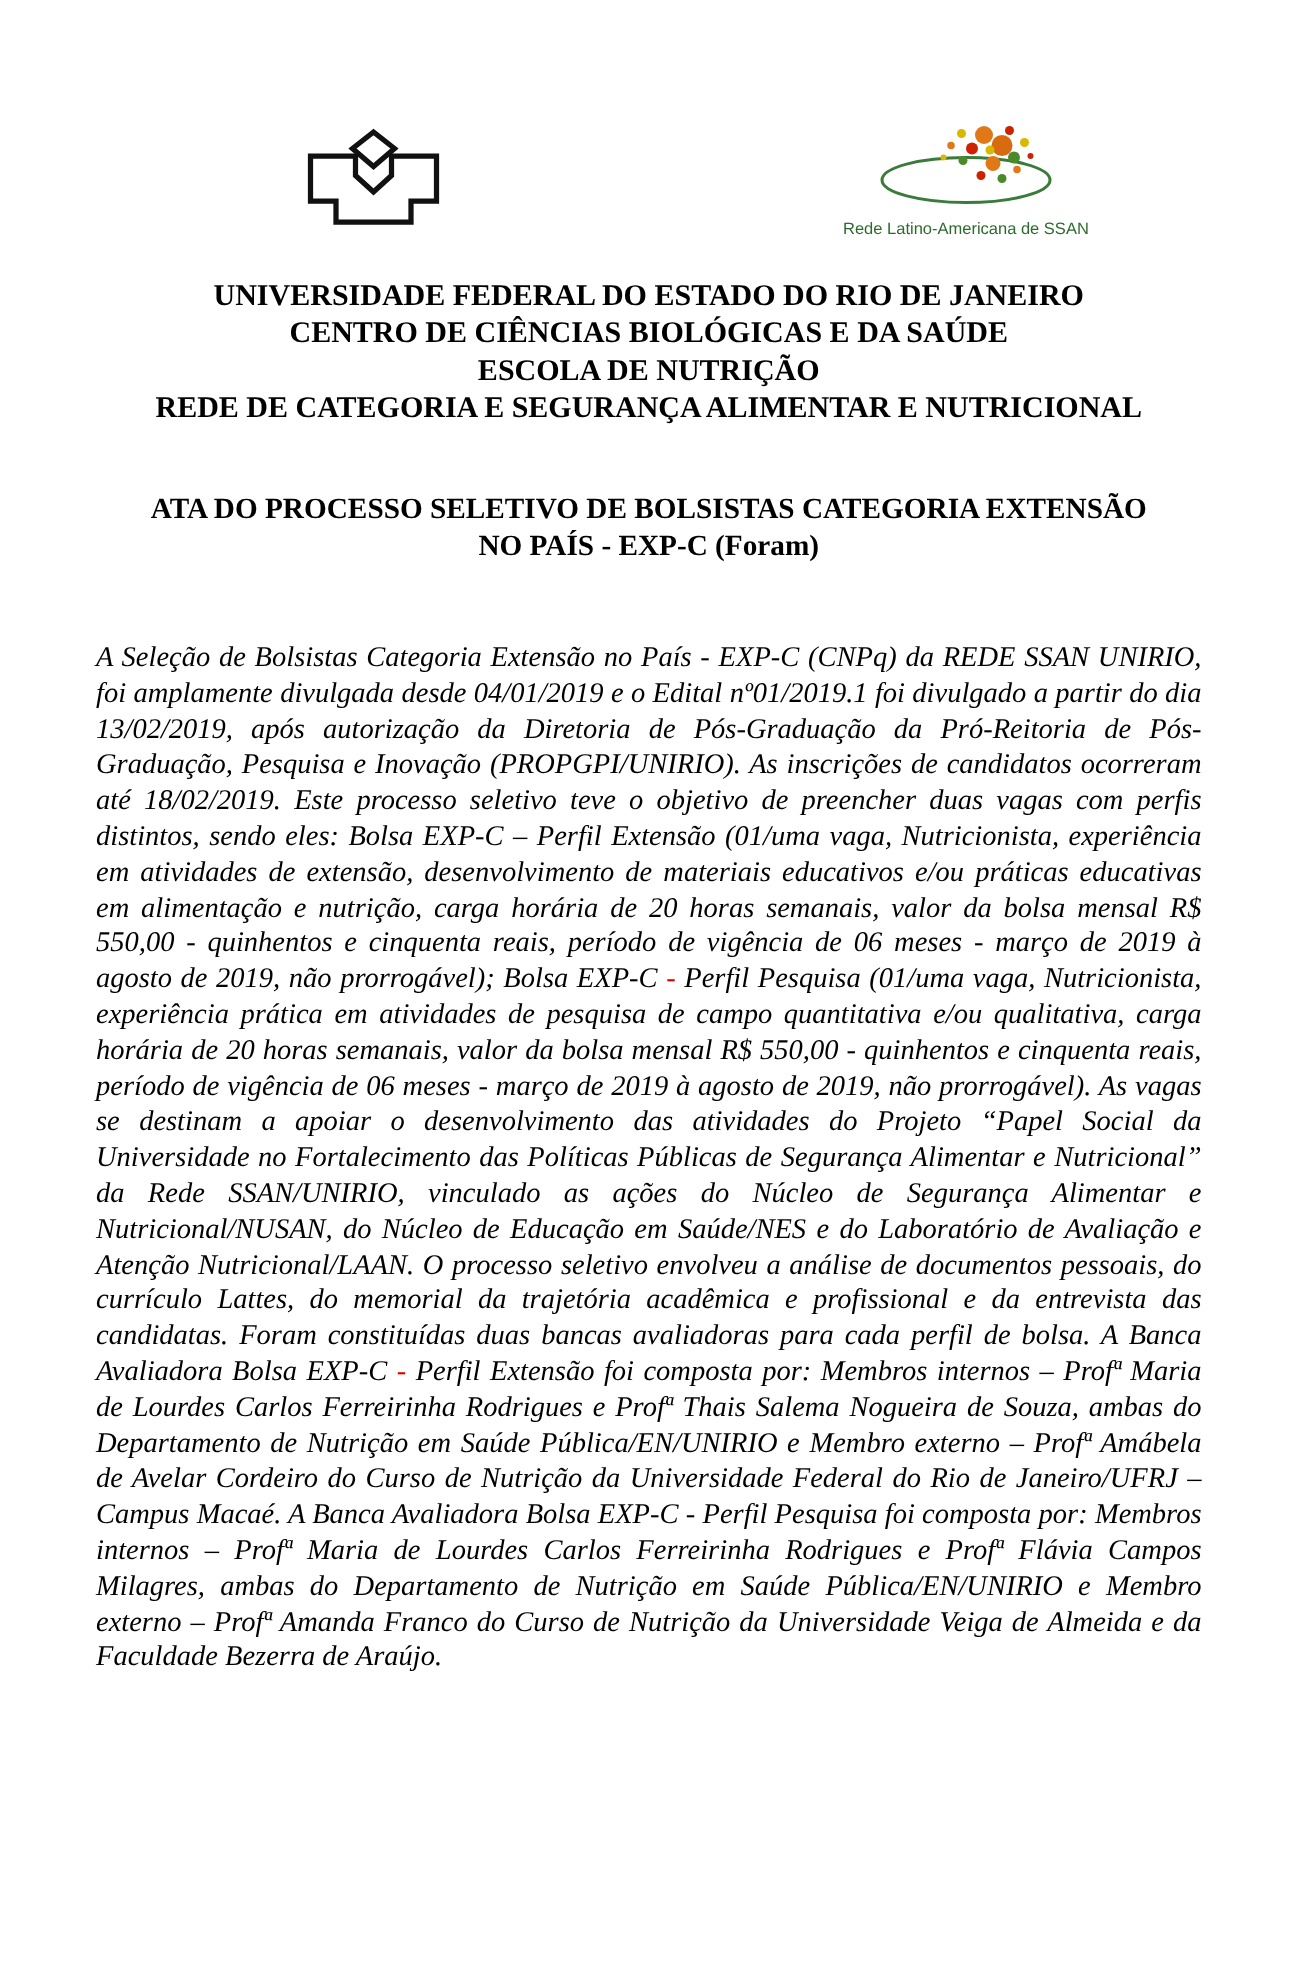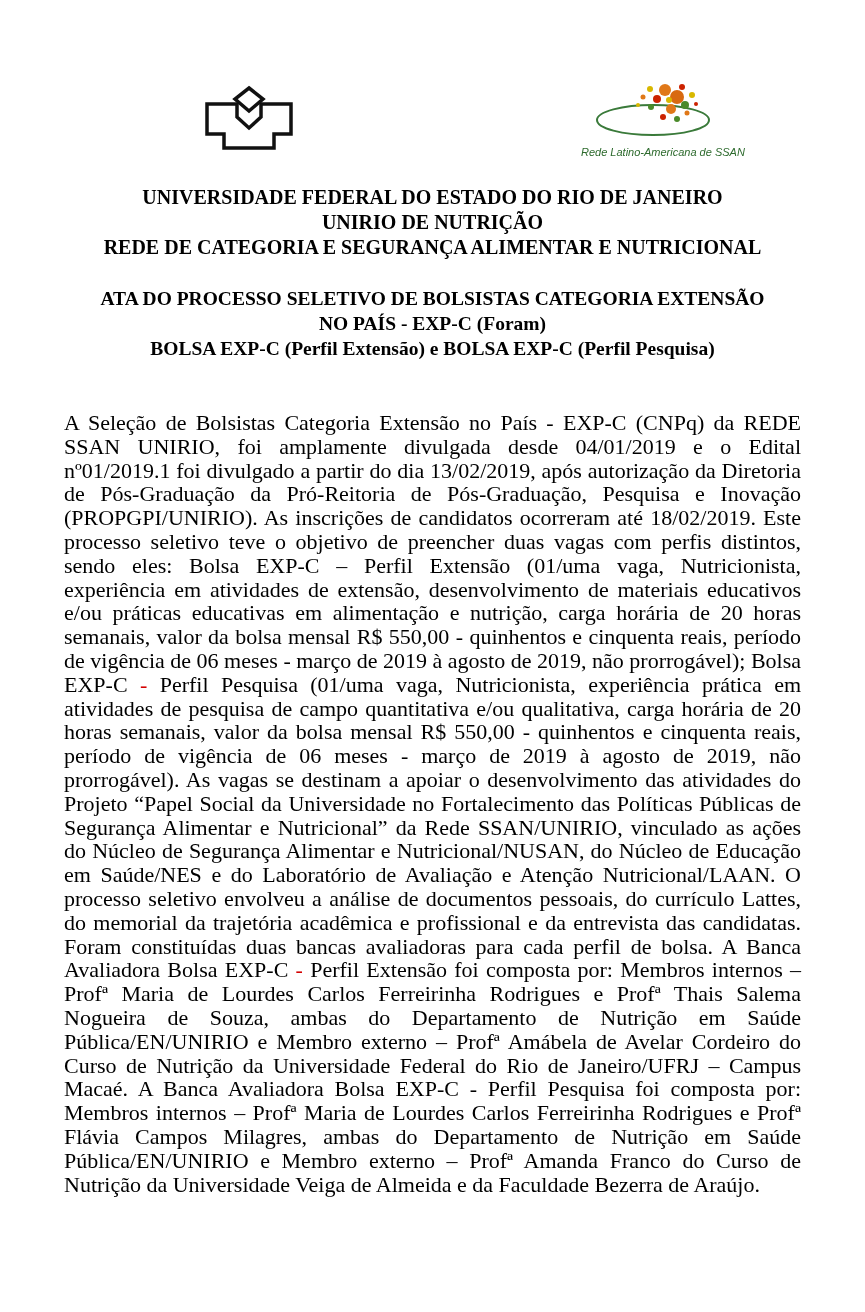--- a/index.html
+++ b/index.html
@@ -21,52 +21,52 @@
     position: relative;
     height: 175px;
   }
   .unirio-logo {
     position: absolute;
     left: 193px;
     top: 84px;
   }
   .ssan-logo {
     position: absolute;
-    left: 581px;
+    left: 562px;
     top: 78px;
     width: 160px;
-    text-align: left;
-    font-style: italic;
+    text-align: right;
   }
   .ssan-caption {
     margin-top: 2px;
     font-family: "Liberation Sans", sans-serif;
     font-size: 11px;
     color: #2d6a2d;
     white-space: nowrap;
   }
   .header-block {
     margin-top: 10px;
     text-align: center;
     font-weight: bold;
     font-size: 20px;
     line-height: 25px;
   }
   .title-block {
-    margin-top: 26px;
+    margin-top: 42px;
     text-align: center;
     font-weight: bold;
     font-size: 19.5px;
     line-height: 25px;
   }
   .body-paragraph {
     margin: 50px 64px 4px 64px;
     text-align: justify;
-    font-size: 22px;
+    font-size: 19px;
     line-height: 23.8px;
+    font-style: italic;
   }
 </style>
 </head>
 <body>
 
 <div class="page">
 
   <div class="logo-row">
 
     <div class="unirio-logo">
@@ -96,25 +96,25 @@
         <circle cx="115" cy="26" r="2" fill="#cc2200"></circle>
         <circle cx="57" cy="27" r="2" fill="#d8b800"></circle>
       </svg>
       <div class="ssan-caption">Rede Latino-Americana de SSAN</div>
     </div>
 
   </div>
 
   <div class="header-block">
     <div>UNIVERSIDADE FEDERAL DO ESTADO DO RIO DE JANEIRO</div>
-    <div>UNIRIO DE NUTRIÇÃO</div>
+    <div>CENTRO DE CIÊNCIAS BIOLÓGICAS E DA SAÚDE</div>
+    <div>ESCOLA DE NUTRIÇÃO</div>
     <div>REDE DE CATEGORIA E SEGURANÇA ALIMENTAR E NUTRICIONAL</div>
   </div>
 
   <div class="title-block">
     <div>ATA DO PROCESSO SELETIVO DE BOLSISTAS CATEGORIA EXTENSÃO</div>
     <div>NO PAÍS - EXP-C (Foram)</div>
-    <div>BOLSA EXP-C (Perfil Extensão) e BOLSA EXP-C (Perfil Pesquisa)</div>
   </div>
 
   <p class="body-paragraph"><span style="color: rgb(0, 0, 0);">A Seleção de Bolsistas Categoria Extensão no País - EXP-C (CNPq) da REDE SSAN UNIRIO, foi amplamente divulgada desde 04/01/2019 e o Edital nº01/2019.1 foi divulgado a partir do dia 13/02/2019, após autorização da Diretoria de Pós-Graduação da Pró-Reitoria de Pós-Graduação, Pesquisa e Inovação (PROPGPI/UNIRIO).  As inscrições de candidatos ocorreram até 18/02/2019. Este processo seletivo teve o objetivo de preencher duas vagas com perfis distintos, sendo eles: Bolsa EXP-C – Perfil Extensão (01/uma vaga, Nutricionista, experiência em atividades de extensão, desenvolvimento de materiais educativos e/ou práticas educativas em alimentação e nutrição, carga horária de 20 horas semanais, valor da bolsa mensal R$ 550,00 - quinhentos e cinquenta reais, período de vigência de 06 meses - março de 2019 à agosto de 2019, não prorrogável); Bolsa EXP-C </span><span style="color: rgb(212, 0, 0);">-</span><span style="color: rgb(0, 0, 0);"> Perfil Pesquisa (01/uma vaga, Nutricionista, experiência prática em atividades de pesquisa de campo quantitativa e/ou qualitativa, carga horária de 20 horas semanais, valor da bolsa mensal R$ 550,00 - quinhentos e cinquenta reais, período de vigência de 06 meses - março de 2019 à agosto de 2019, não prorrogável). As vagas se destinam a apoiar o desenvolvimento das atividades do Projeto “Papel Social da Universidade no Fortalecimento das Políticas Públicas de Segurança Alimentar e Nutricional” da Rede SSAN/UNIRIO, vinculado as ações do Núcleo de Segurança Alimentar e Nutricional/NUSAN, do Núcleo de Educação em Saúde/NES e do Laboratório de Avaliação e Atenção Nutricional/LAAN. O processo seletivo envolveu a análise de documentos pessoais, do currículo Lattes, do memorial da trajetória acadêmica e profissional e da entrevista das candidatas. Foram constituídas duas bancas avaliadoras para cada perfil de bolsa. A Banca Avaliadora Bolsa EXP-C </span><span style="color: rgb(212, 0, 0);">-</span><span style="color: rgb(0, 0, 0);"> Perfil Extensão foi composta por: Membros internos – Profª Maria de Lourdes Carlos Ferreirinha Rodrigues e Profª Thais Salema Nogueira de Souza, ambas do Departamento de Nutrição em Saúde Pública/EN/UNIRIO e Membro externo – Profª Amábela de Avelar Cordeiro do Curso de Nutrição da Universidade Federal do Rio de Janeiro/UFRJ – Campus Macaé. A Banca Avaliadora Bolsa EXP-C - Perfil Pesquisa foi composta por: Membros internos – Profª Maria de Lourdes Carlos Ferreirinha Rodrigues e Profª Flávia Campos Milagres, ambas do Departamento de Nutrição em Saúde Pública/EN/UNIRIO e Membro externo – Profª Amanda Franco do Curso de Nutrição da Universidade Veiga de Almeida e da Faculdade Bezerra de Araújo.</span></p>
 
 </div>
 
 </body></html>

